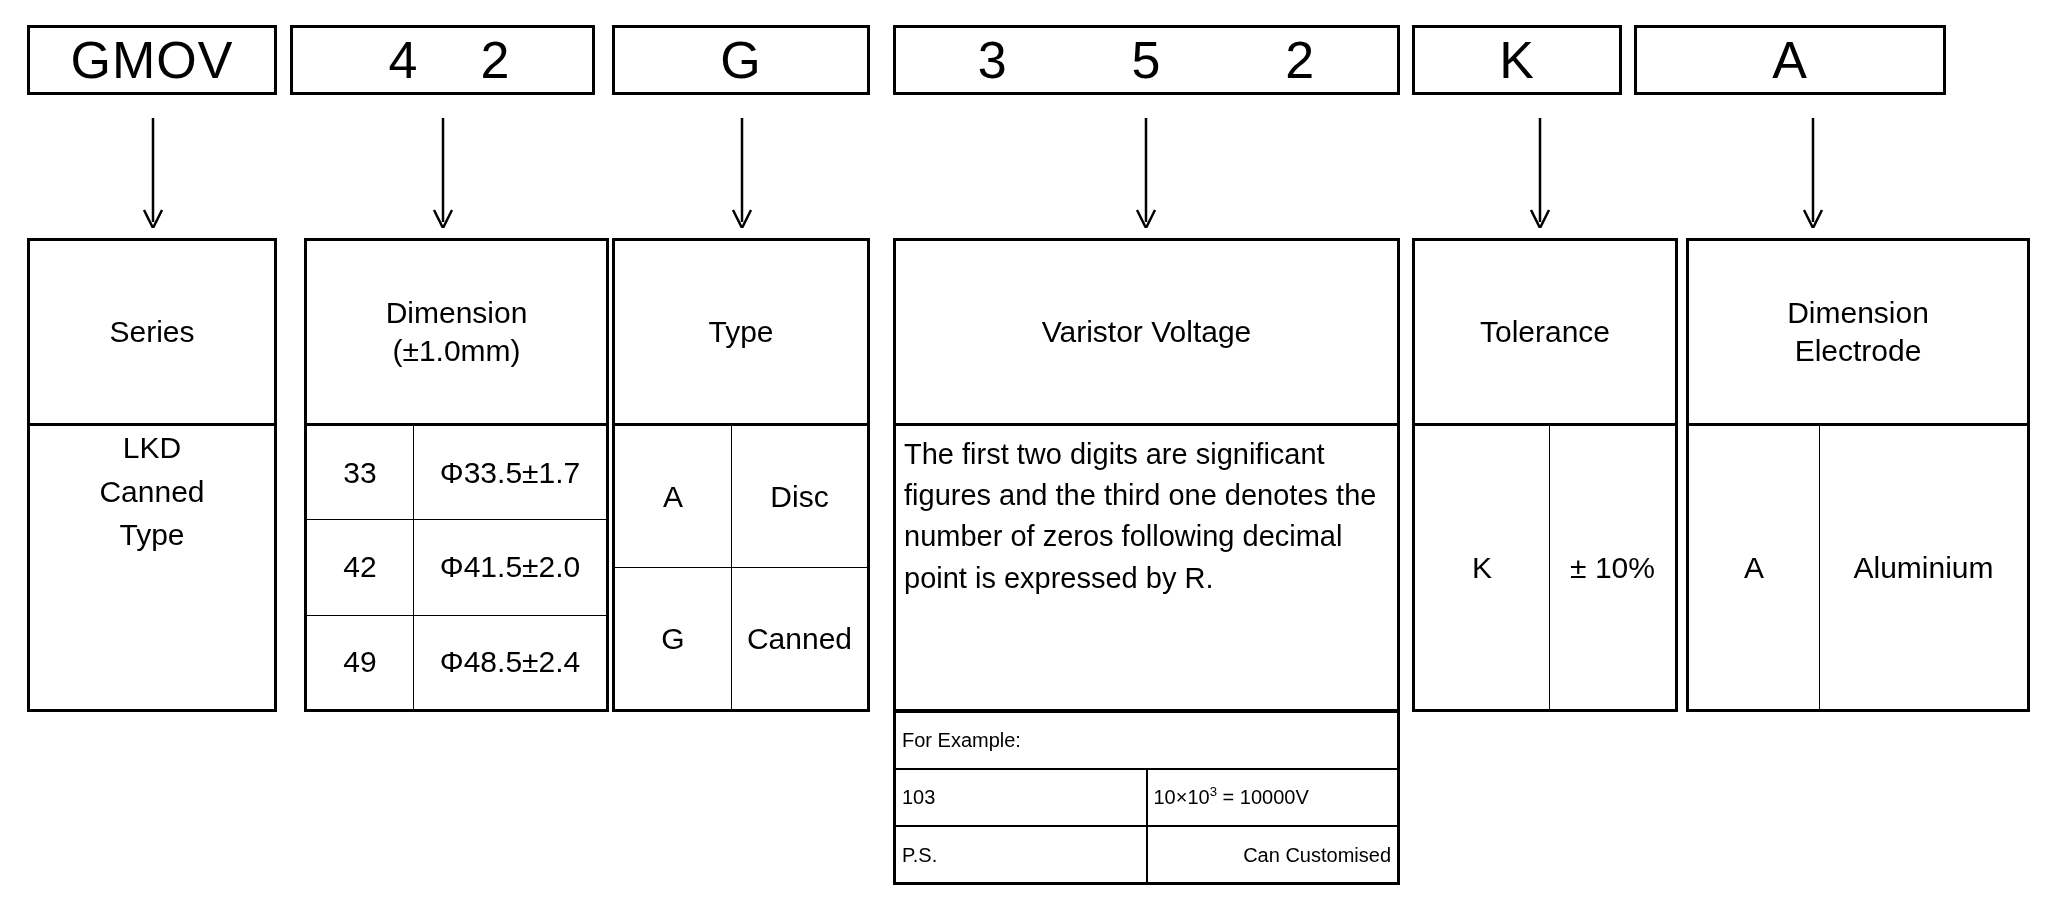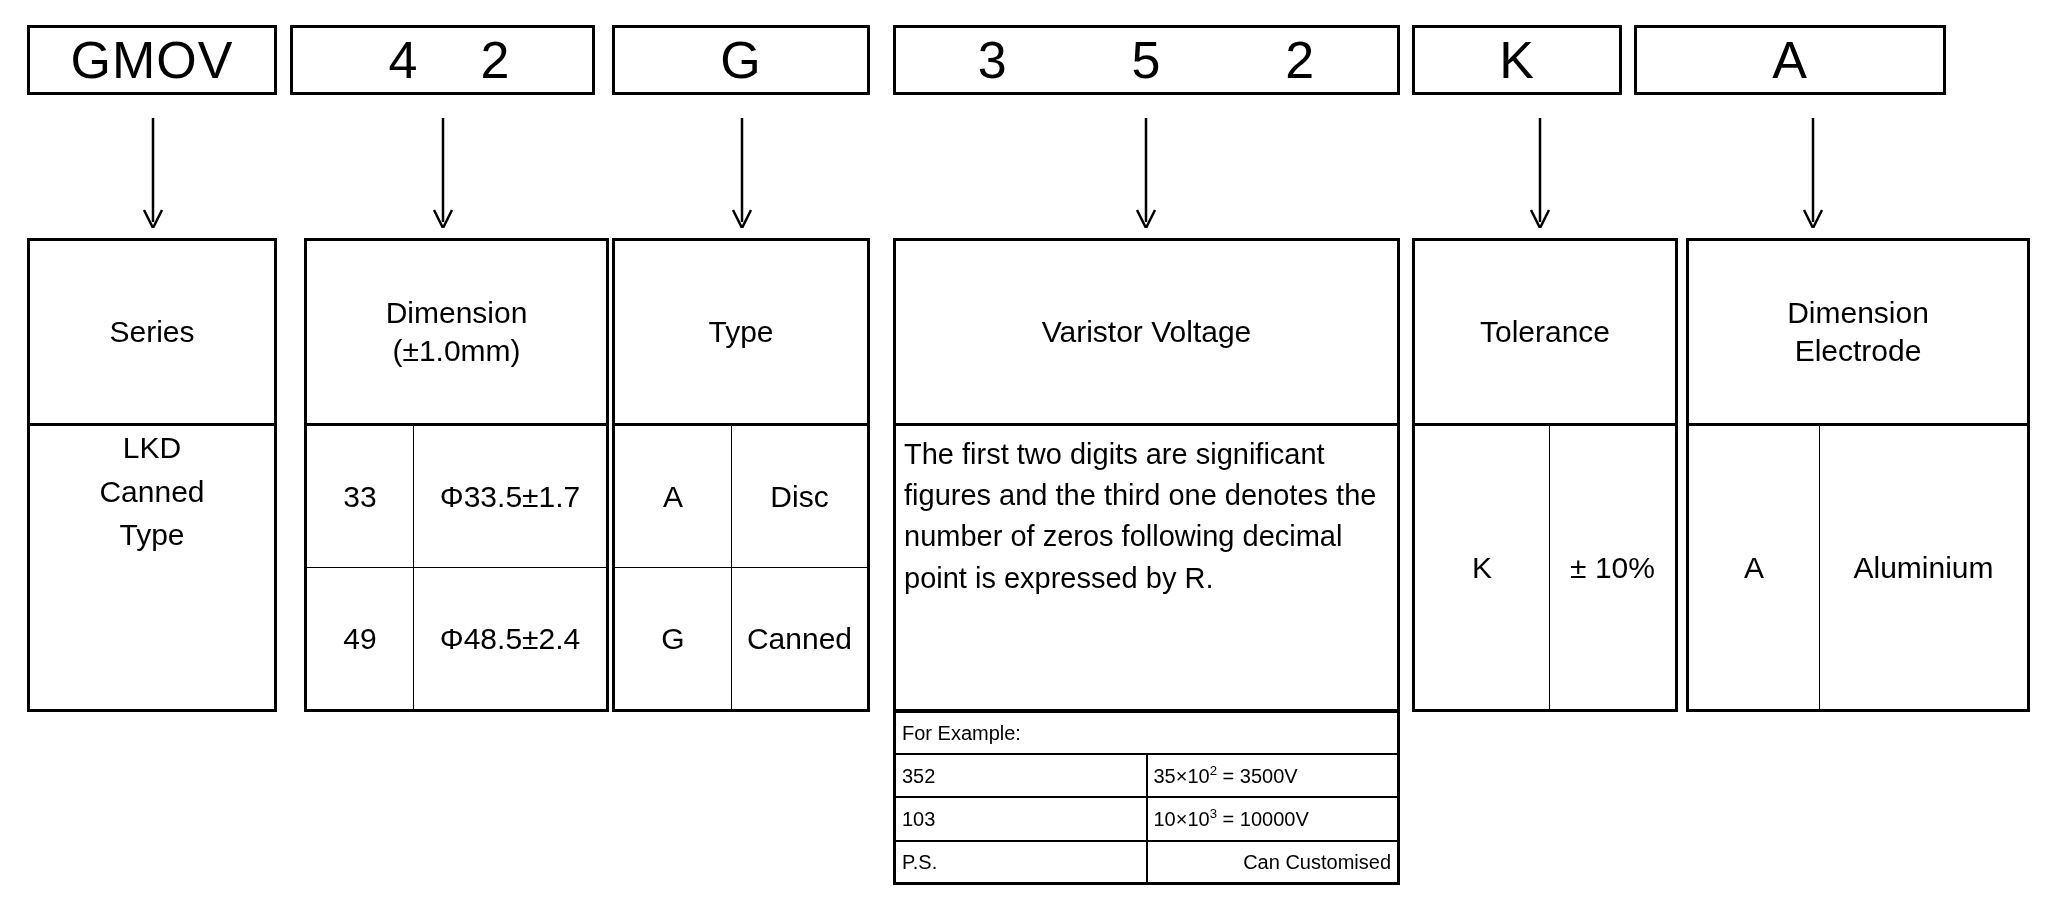--- a/index.html
+++ b/index.html
@@ -205,20 +205,24 @@
       <span>(±1.0mm)</span>
     </div>
     <div class="panel-body">
       <table class="subtable">
         <tbody>
             <tr>
           <td class="edge-l" style="width:98px;">33</td>
           <td class="edge-r">Φ33.5±1.7</td>
         </tr>
         <tr>
+          <td class="edge-l">42</td>
+          <td class="edge-r">Φ41.5±2.0</td>
+        </tr>
+        <tr>
           <td class="edge-l">49</td>
           <td class="edge-r">Φ48.5±2.4</td>
         </tr>
       </tbody>
         </table>
     </div>
   </div>
 
   <div class="panel" style="left:612px; top:238px; width:258px; height:474px;">
     <div class="panel-head" style="height:182px;">
@@ -247,24 +251,20 @@
     <div class="panel-body">
       <div class="vv-desc">The first two digits are significant figures and the third one denotes the number of zeros following decimal point is expressed by R.</div>
     </div>
   </div>
 
   <div class="vv-example" style="left:893px; top:710px; width:507px; height:175px;">
     <table class="ex-table">
       <tbody>
           <tr>
         <td colspan="2">For Example:</td>
-      </tr>
-      <tr>
-        <td style="width:163px;">352</td>
-        <td><span>35×10</span><span class="sup">2</span><span> = 3500V</span></td>
       </tr>
       <tr>
         <td>103</td>
         <td><span>10×10</span><span class="sup">3</span><span> = 10000V</span></td>
       </tr>
       <tr>
         <td>P.S.</td>
         <td style="text-align:right;">Can Customised</td>
       </tr>
     </tbody>

